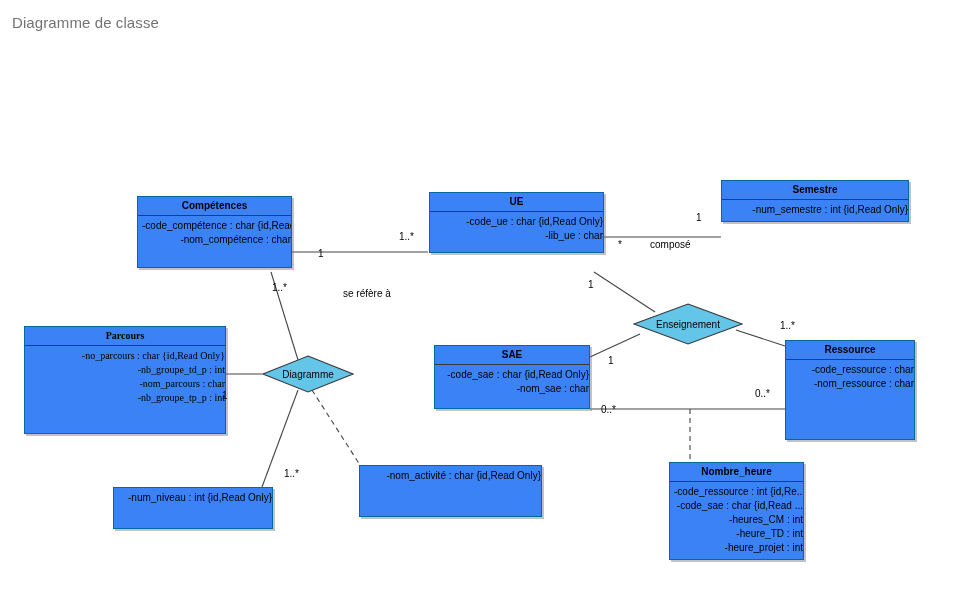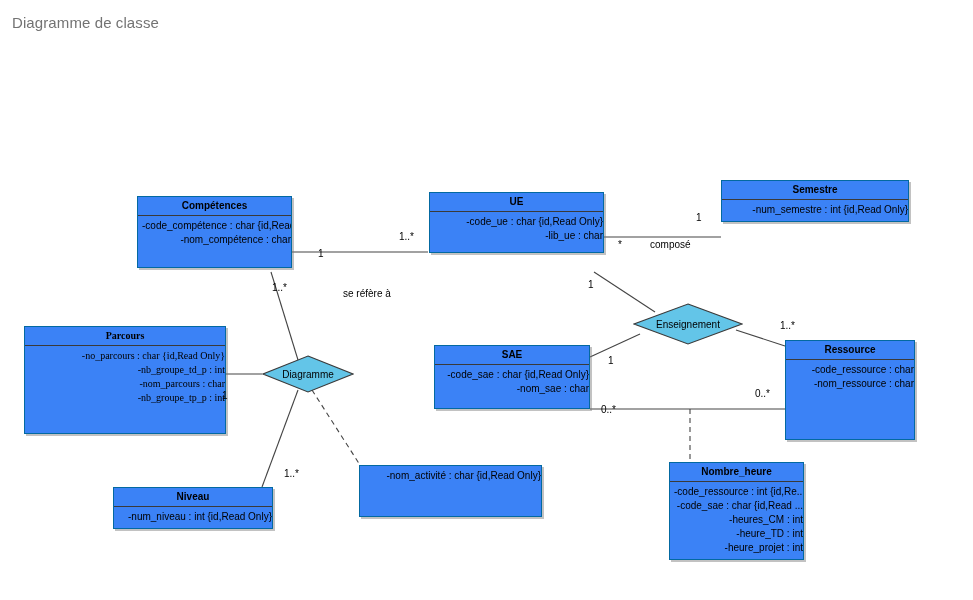--- a/index.html
+++ b/index.html
@@ -176,21 +176,20 @@
 
   <div class="uml-class" style="left:785px; top:340px; width:130px; height:100px;">
     <div class="cls-name">Ressource</div>
     <div class="cls-attrs">
       <div class="attr">-code_ressource : char</div>
       <div class="attr">-nom_ressource : char</div>
     </div>
   </div>
 
   <div class="uml-class" style="left:113px; top:487px; width:160px; height:42px;">
-    <div class="cls-name">Niveau</div>
     <div class="cls-attrs">
       <div class="attr">-num_niveau : int {id,Read Only}</div>
     </div>
   </div>
 
   <div class="uml-class" style="left:359px; top:465px; width:183px; height:52px;">
     <div class="cls-attrs">
       <div class="attr">-nom_activité : char {id,Read Only}</div>
     </div>
   </div>

